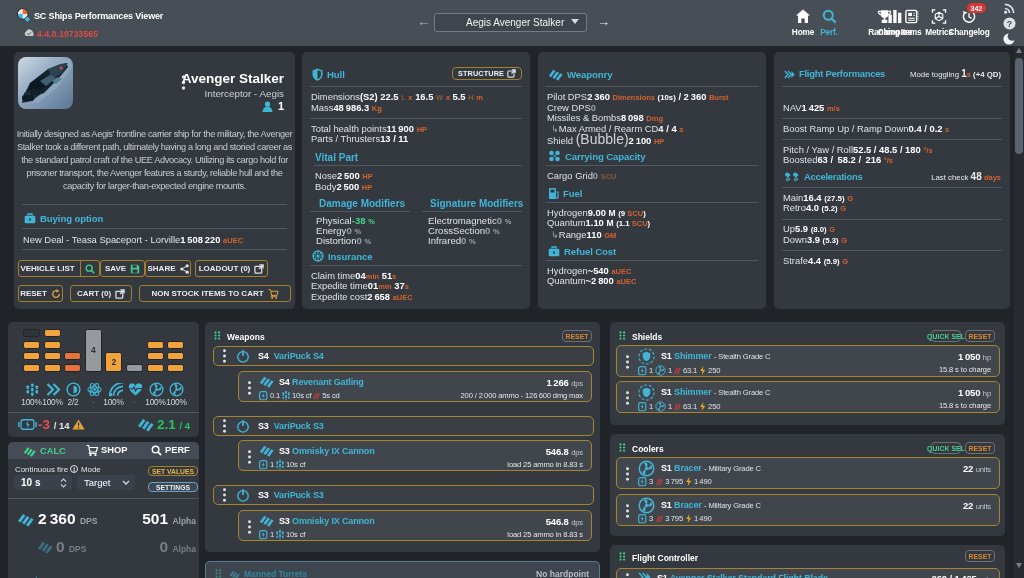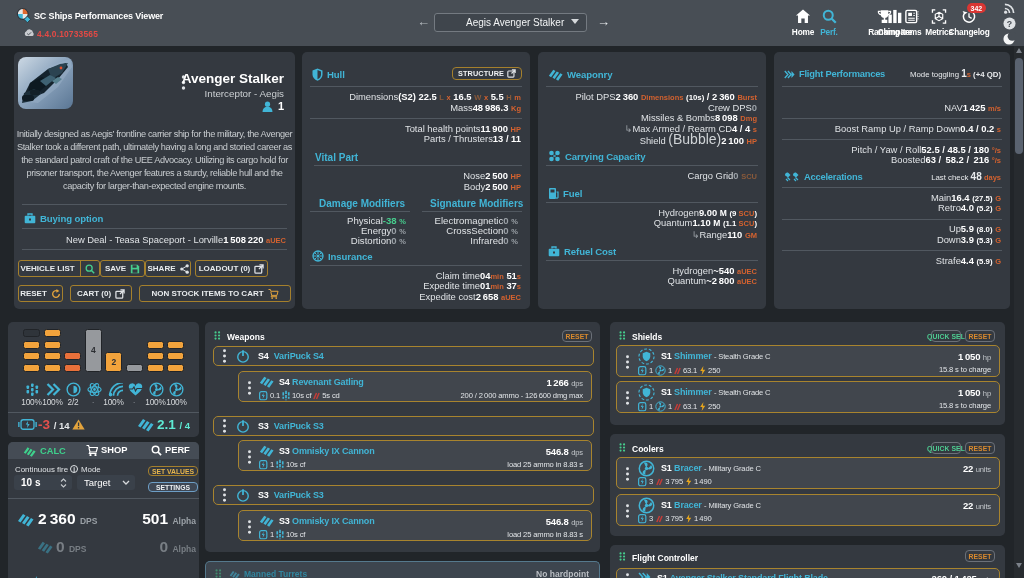--- a/index.html
+++ b/index.html
@@ -1,19 +1,19 @@
 <!DOCTYPE html>
 <html><head><meta charset="utf-8"><style>
 *{margin:0;padding:0;box-sizing:border-box}
 html,body{width:1024px;height:578px;overflow:hidden;background:#212529;font-family:"Liberation Sans",sans-serif;position:relative;color:#e4e7e9}
 .ab{position:absolute}
 .panel{position:absolute;background:#343940;border-radius:5px}
 .hd{display:flex;align-items:center;gap:4px;color:#41b5d6;font-weight:bold;font-size:9.6px;letter-spacing:-0.1px;padding:0 9px;height:22px}
 .hr{height:1px;background:#515860;margin:0 8px}
-.r{display:flex;justify-content:flex-end;align-items:baseline;padding:0 9px;font-size:9.4px;color:#dfe2e5;height:10.6px;line-height:10.8px;white-space:nowrap}
+.r{display:flex;justify-content:flex-start;align-items:baseline;padding:0 9px;font-size:9.4px;color:#dfe2e5;height:10.6px;line-height:10.8px;white-space:nowrap}
 .v{font-weight:bold;color:#fff}
 .u{color:#d4622f;font-size:7.5px;font-weight:bold}
 .ud{color:#8a5a3a;font-size:7.5px;font-weight:bold}
 .sm{font-size:14px;color:#cfd3d6}
 .smw{font-size:7.8px;color:#fff}
 .gy{color:#9aa0a6}
 .gn{color:#46cd8d}
 .rd{color:#e4504c}
 .cy{color:#41b5d6}
 .btn{display:inline-flex;align-items:center;justify-content:center;gap:4px;border:1px solid #a5802c;border-radius:3px;color:#e9ecee;font-weight:bold;font-size:8px;letter-spacing:0;background:transparent;white-space:nowrap}
@@ -529,21 +529,21 @@
     </svg>
  <div class="ab" style="left:30px;top:95px;font-size:13.5px;font-weight:bold"><span class="rd">-3</span> <span style="font-size:9.5px">/ 14</span></div>
  <svg class="ab" style="left:64px;top:97px" width="13" height="11" viewBox="0 0 13 11">
       <path d="M6.5 0.5 L12.7 10.5 H0.3 Z" fill="#e2a33c"></path>
       <rect x="5.9" y="3.5" width="1.3" height="3.6" fill="#343940"></rect>
       <rect x="5.9" y="8" width="1.3" height="1.4" fill="#343940"></rect>
     </svg>
  <svg class="ab" style="left:129px;top:94px" width="17" height="17" viewBox="0 0 17 17">
       <use href="#slash3"></use>
     </svg>
- <div class="ab" style="left:149px;top:95px;font-size:13.5px;font-weight:bold;color:#5eead4">2.1 <span style="font-size:9.5px">/ 4</span></div>
+ <div class="ab" style="left:149px;top:95px;font-size:13.5px;font-weight:bold;color:#22c55e">2.1 <span style="font-size:9.5px">/ 4</span></div>
 </div>
 <div class="panel" id="pF" style="left:8px;top:442px;width:191px;height:140px">
  <div class="ab" style="left:0;top:0;width:191px;height:17px;background:#454c55;border-radius:5px 5px 0 0"></div>
  <div class="ab" style="left:15px;top:3px;font-size:9.3px;font-weight:bold;color:#3ed18c"><svg width="13" height="13" viewBox="0 0 17 17" style="margin-right:4px">
         <path d="M1 10 L6 3 L8.5 4.5 L3.5 11.5 Z M5 12 L10 5 L12.5 6.5 L7.5 13.5 Z M9 14 L14 7 L16.5 8.5 L11.5 15.5 Z" fill="#3ed18c"></path>
       </svg>CALC</div>
  <div class="ab" style="left:78px;top:3px;font-size:9.3px;font-weight:bold;color:#fff"><svg width="12" height="11" viewBox="0 0 12 11" style="margin-right:3px">
         <path d="M0.5 0.5 H2.5 L3.2 2.5 H11.5 L10.2 7 H4 L3 3 M4 7 L3.4 8.5 H10.5" fill="none" stroke="#fff" stroke-width="1.2"></path>
         <circle cx="4.5" cy="10" r="1.1" fill="#fff"></circle>
         <circle cx="9.5" cy="10" r="1.1" fill="#fff"></circle>

